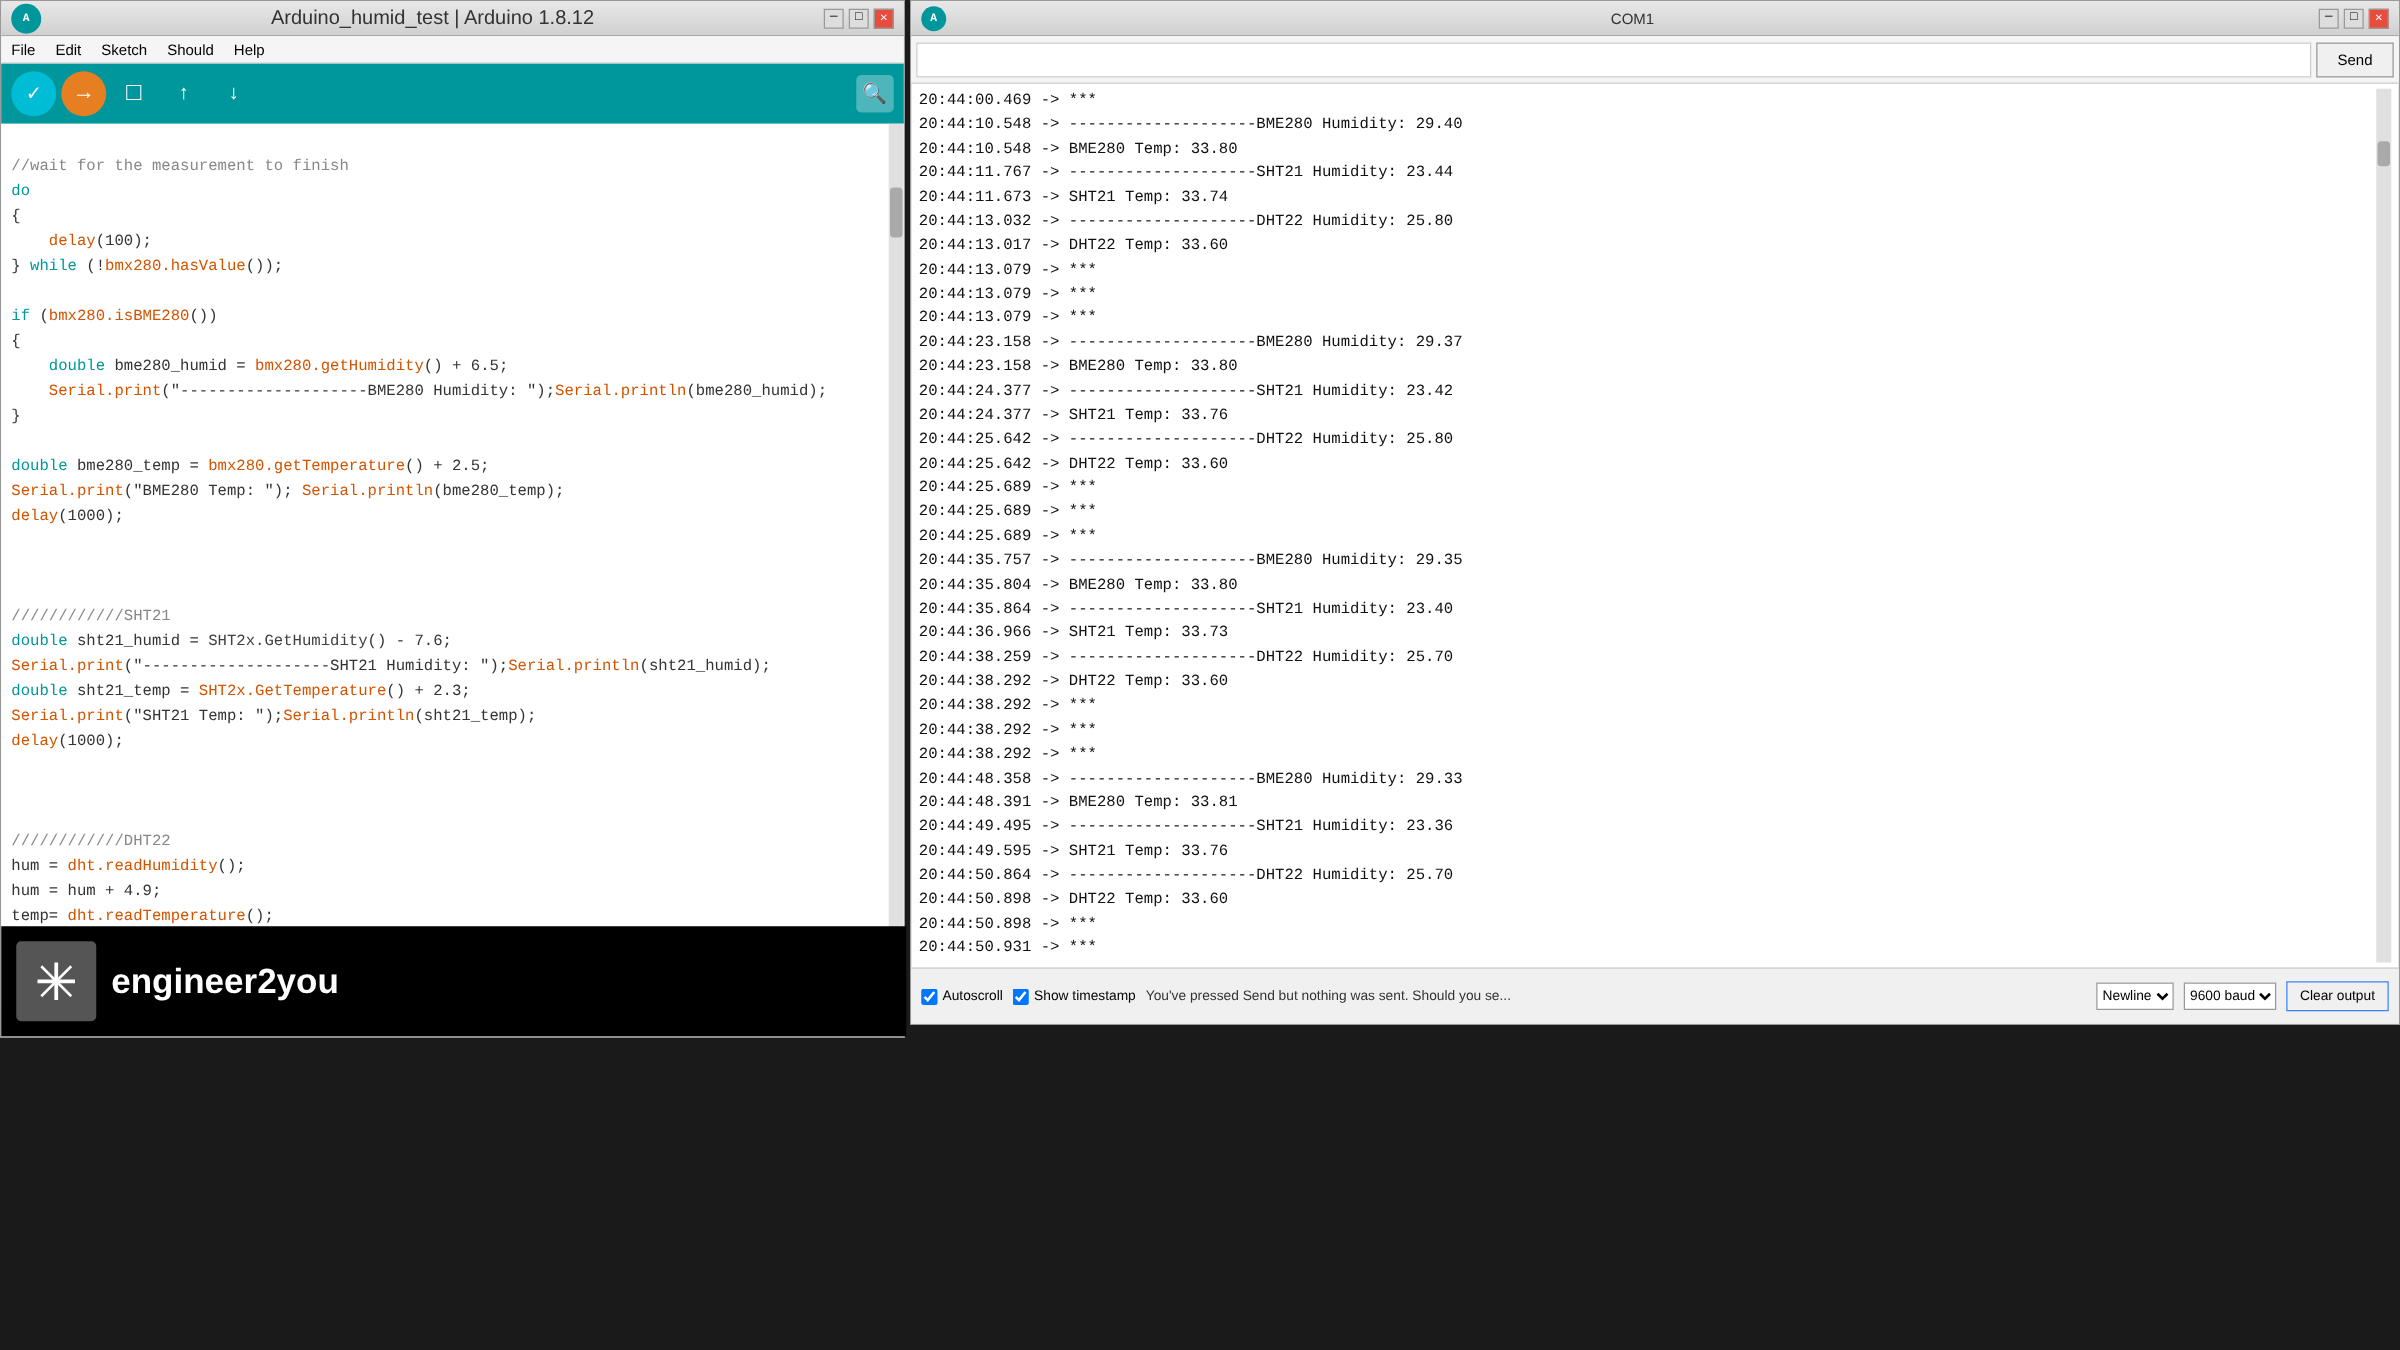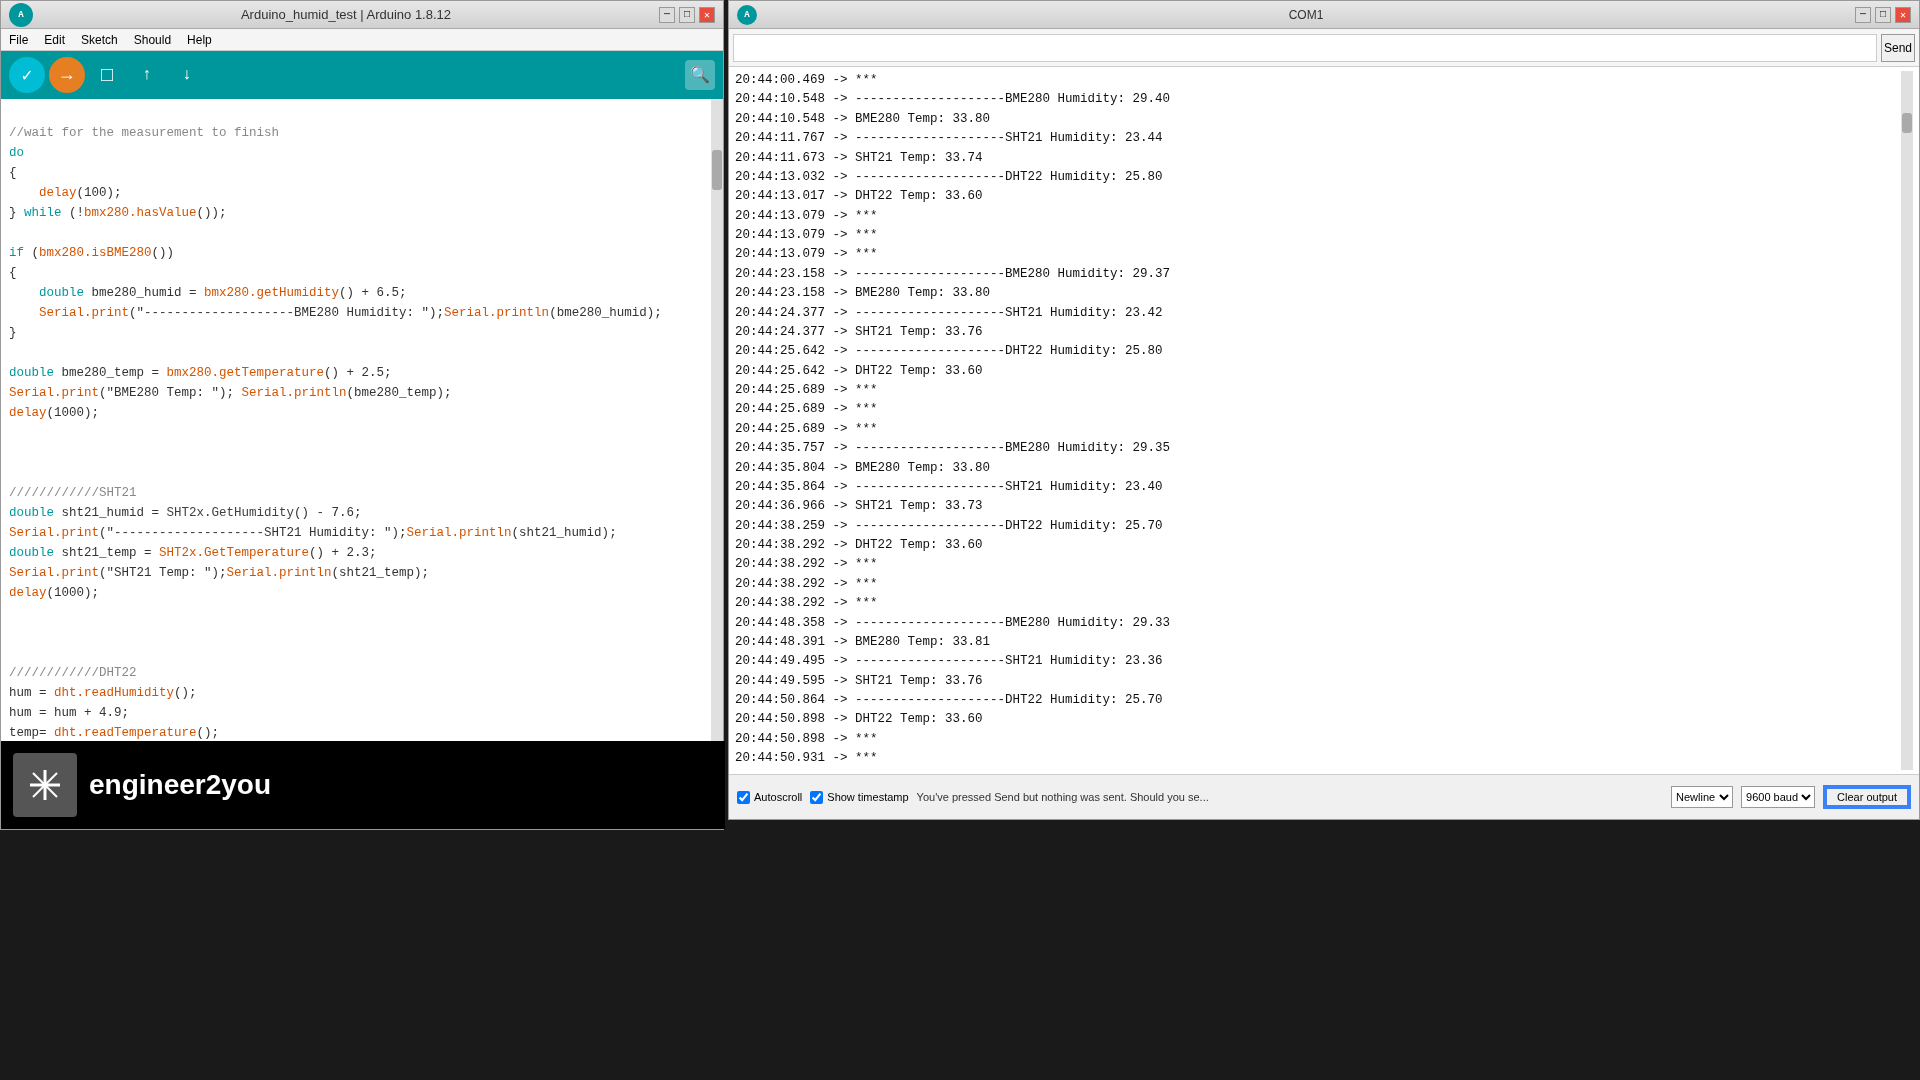--- a/index.html
+++ b/index.html
@@ -30,21 +30,21 @@
       background: linear-gradient(to bottom, #e8e8e8, #d0d0d0);
       height: 28px;
       display: flex;
       align-items: center;
       justify-content: space-between;
       padding: 0 8px;
       border-bottom: 1px solid #aaa;
     }
     .window-title {
       font-family: Arial, sans-serif;
-      font-size: 13px;
+      font-size: 16px;
       color: #333;
       flex: 1;
       text-align: center;
     }
     .window-controls {
       display: flex;
       gap: 4px;
     }
     .win-btn {
       width: 16px; height: 16px;
@@ -251,21 +251,21 @@
       flex: 1;
       height: 28px;
       border: 1px solid #ccc;
       padding: 0 6px;
       font-family: 'Courier New', monospace;
       font-size: 12px;
       background: white;
     }
     .send-btn {
       height: 28px;
-      padding: 0 2px;
+      padding: 0 16px;
       background: #f0f0f0;
       border: 1px solid #999;
       cursor: pointer;
       font-family: Arial, sans-serif;
       font-size: 12px;
     }
 
     
     .serial-output {
       flex: 1;
@@ -323,21 +323,21 @@
       height: 22px;
       border: 1px solid #999;
       font-size: 11px;
       background: white;
       cursor: pointer;
     }
     .clear-btn {
       height: 24px;
       padding: 0 10px;
       background: #f0f0f0;
-      border: 4px solid #3b82f6;
+      border: 1px solid #3b82f6;
       cursor: pointer;
       font-size: 11px;
       font-family: Arial, sans-serif;
     }
   </style>
 </head>
 <body>
 
 <div class="arduino-window">
 

